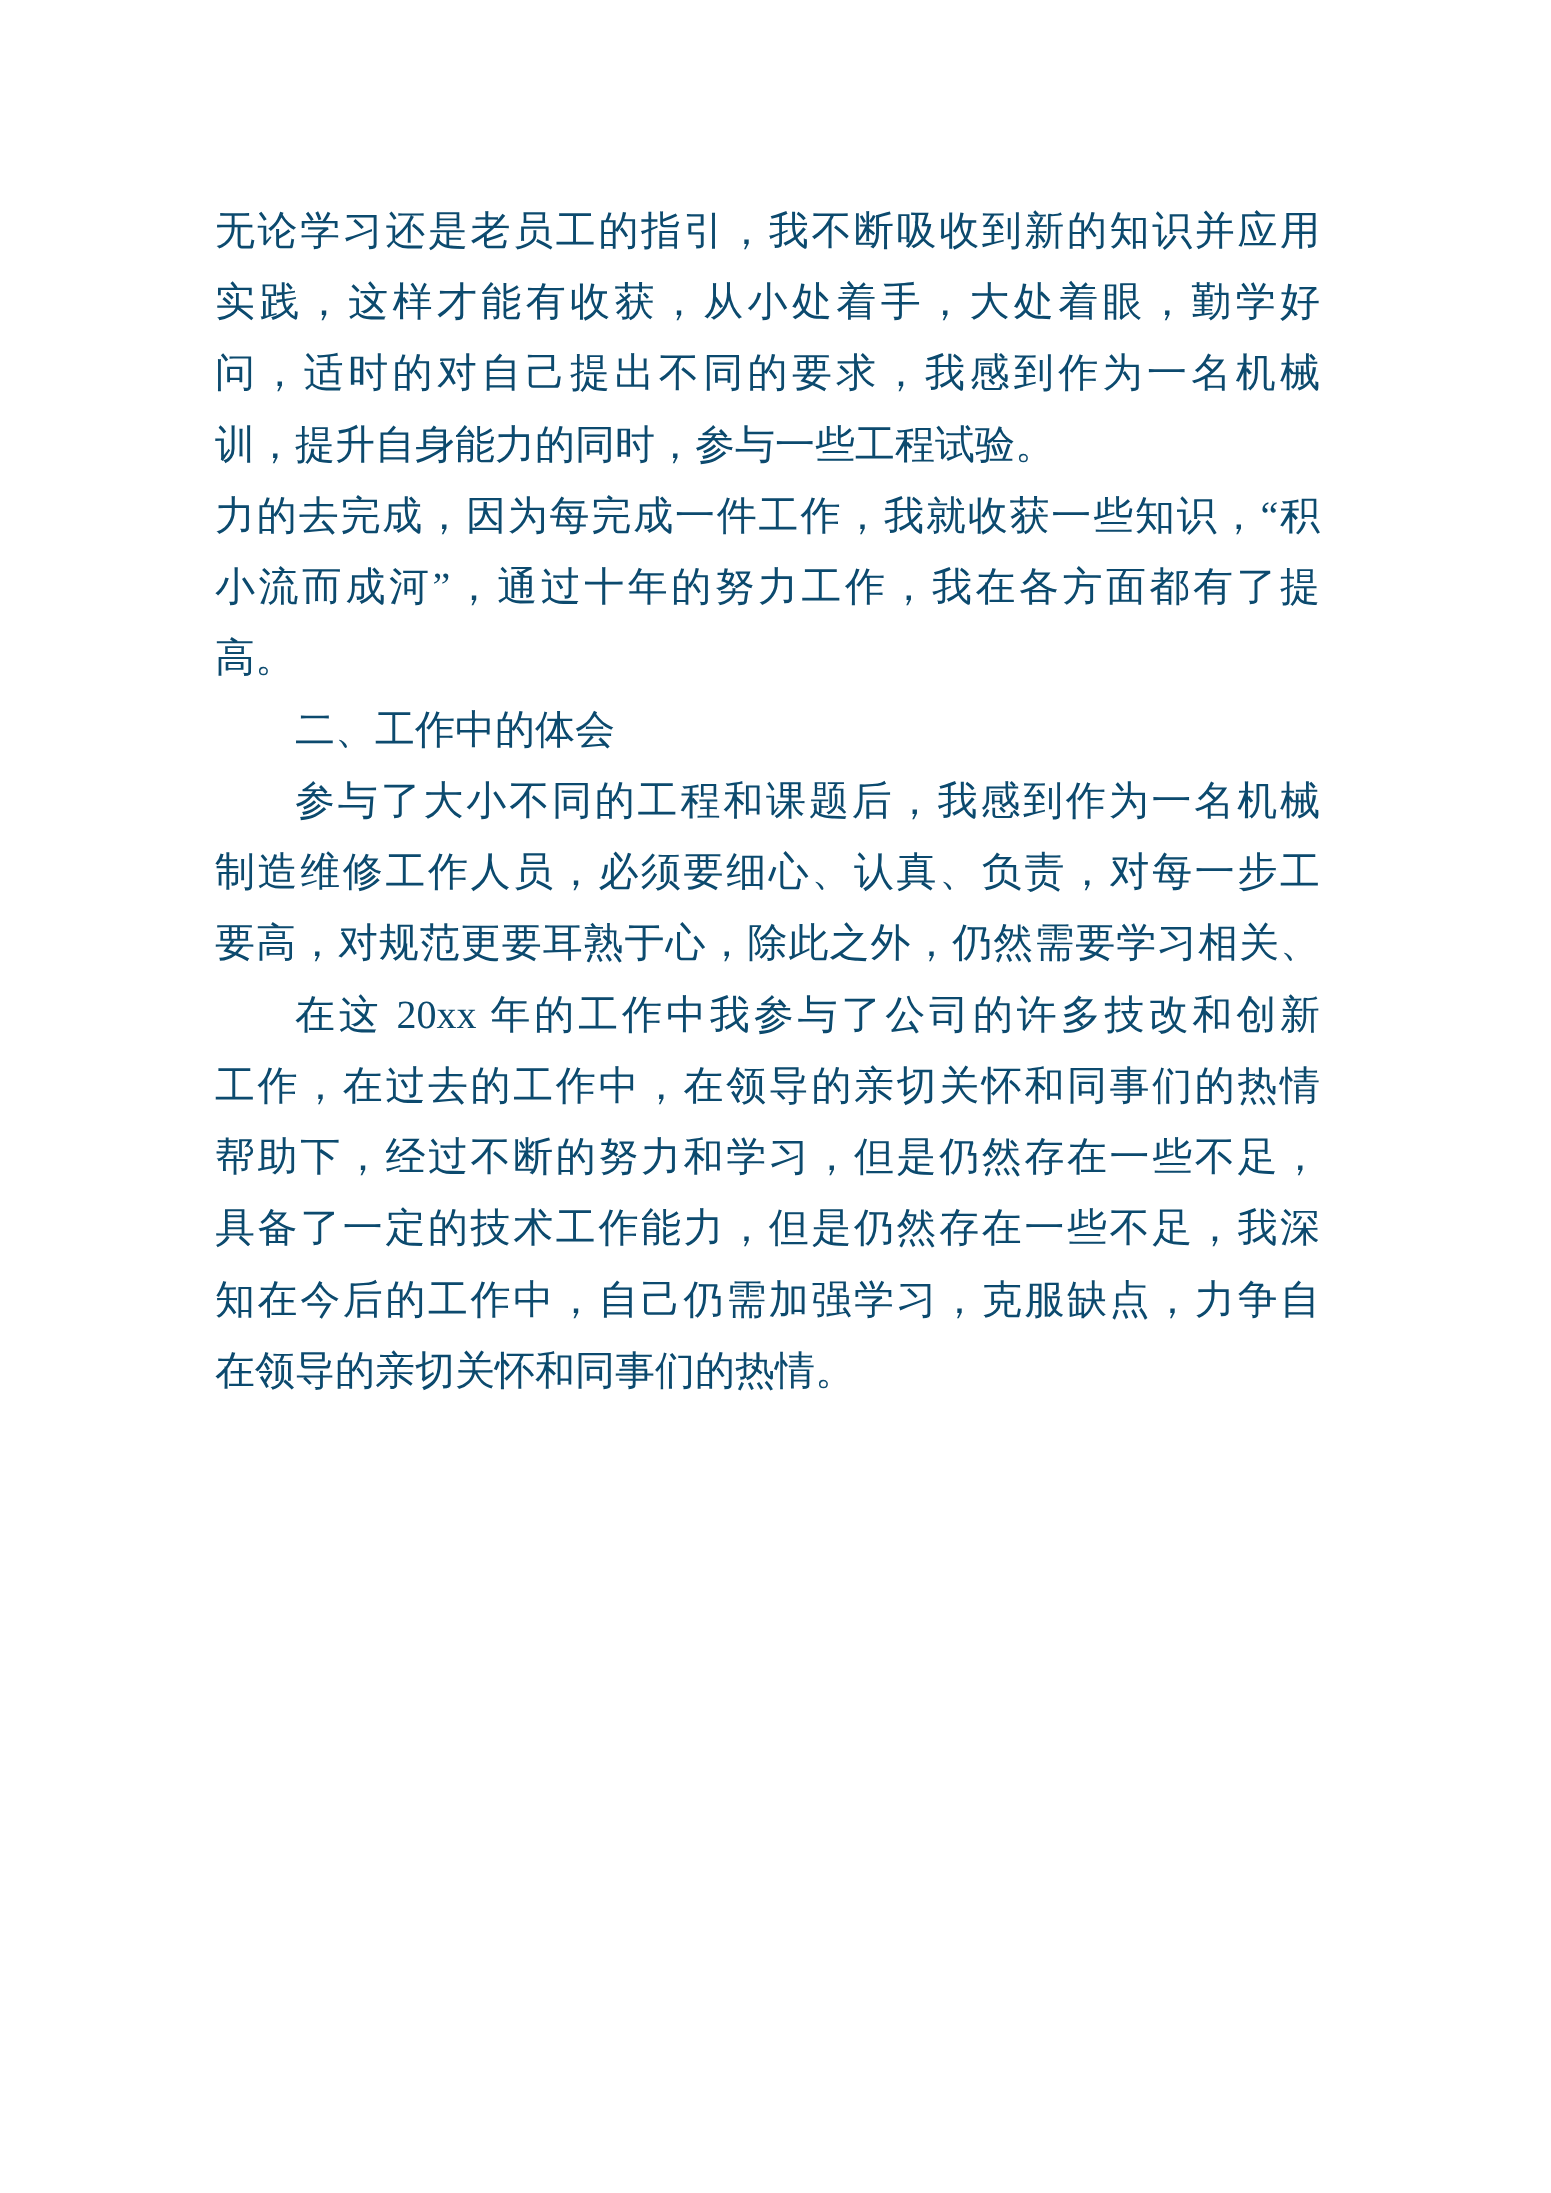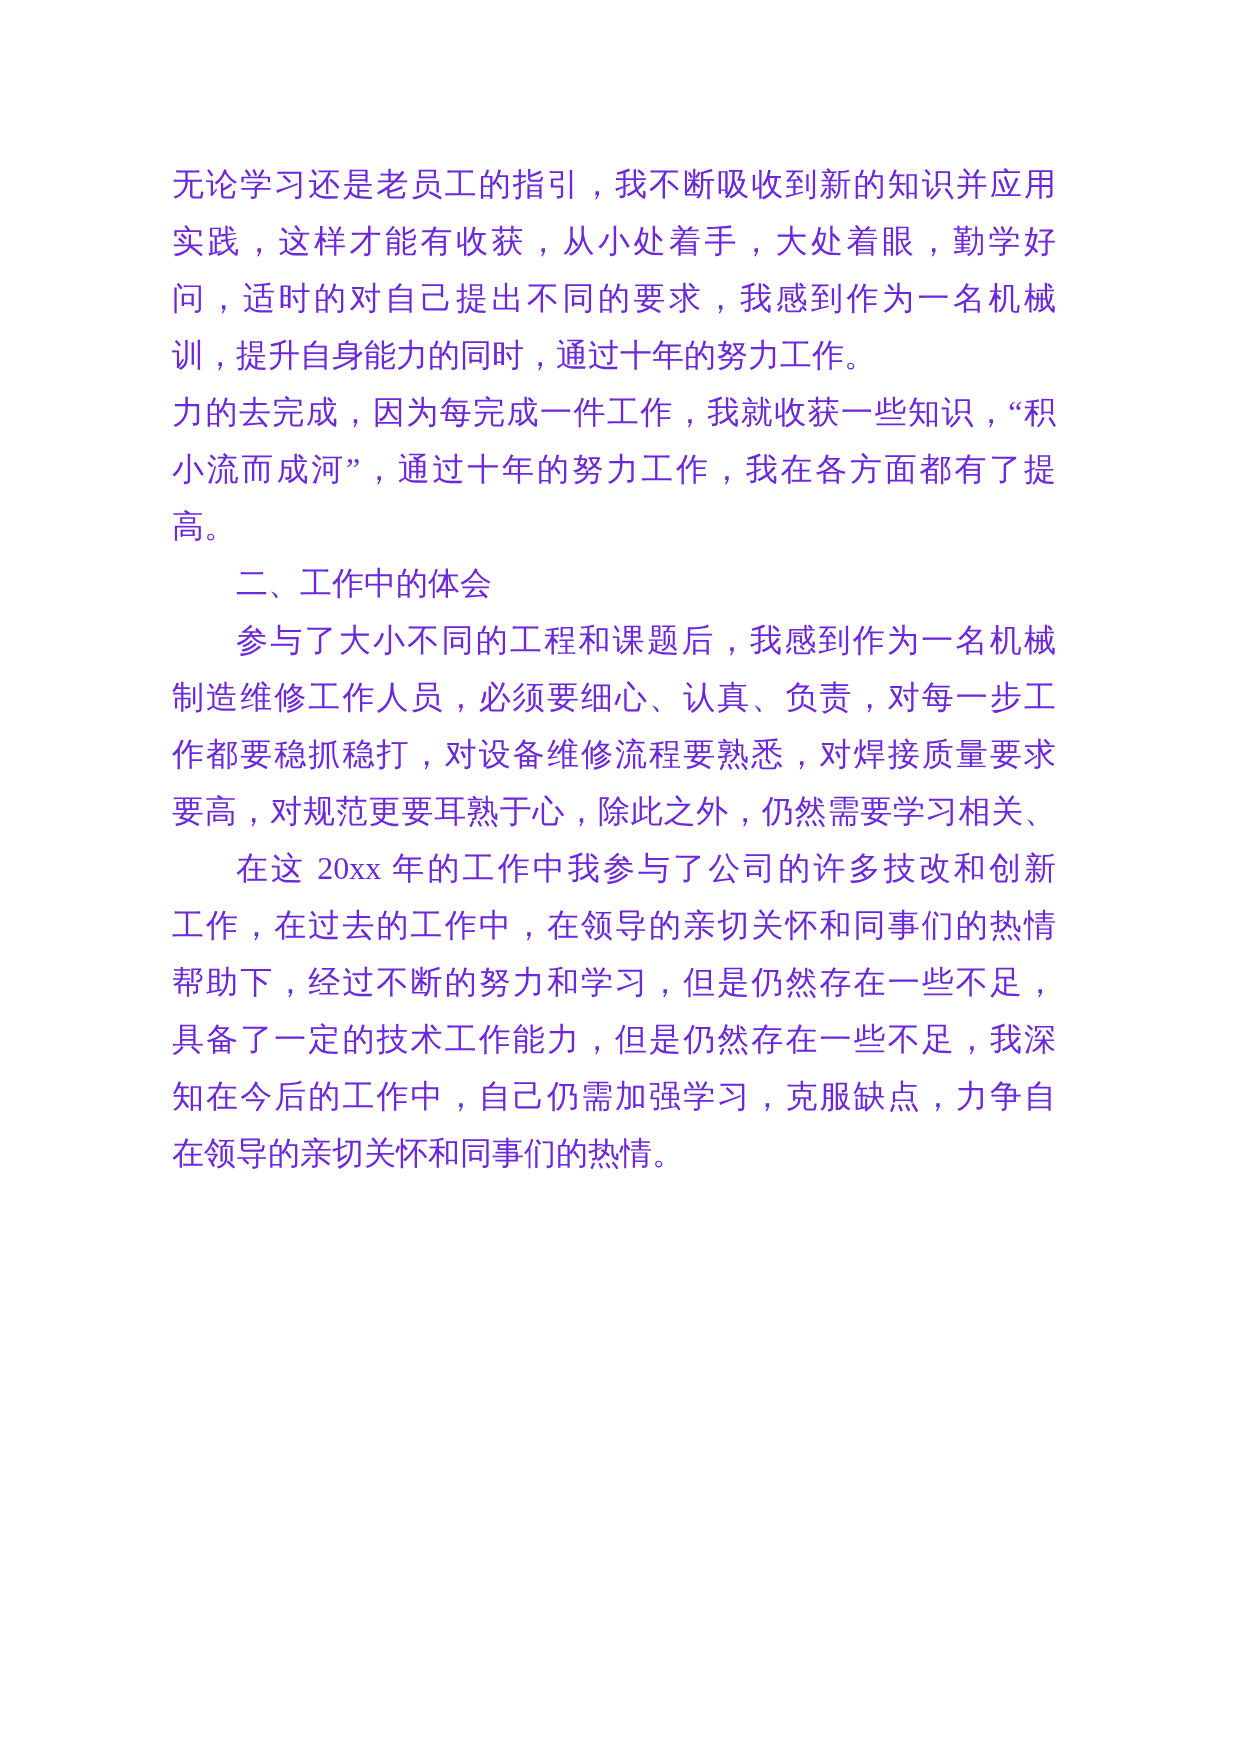--- a/index.html
+++ b/index.html
@@ -15,21 +15,21 @@
     overflow: hidden;
   }
   .text-block {
     position: absolute;
     left: 172px;
     top: 156px;
     width: 884px;
     font-family: "Liberation Serif", "DejaVu Serif", serif;
     font-size: 32px;
     line-height: 57px;
-    color: #6d28d9;
+    color: #0c4a6e;
     font-weight: normal;
   }
   .para { margin: 0; padding: 0; }
   .line {
     text-align: justify;
     text-align-last: justify;
     white-space: normal;
   }
   .line-last {
     text-align-last: left;
@@ -40,34 +40,33 @@
 </style>
 </head>
 <body>
 
 <div class="page">
   <div class="text-block">
       <div class="para">
         <div class="line">无论学习还是老员工的指引，我不断吸收到新的知识并应用</div>
         <div class="line">实践，这样才能有收获，从小处着手，大处着眼，勤学好</div>
         <div class="line">问，适时的对自己提出不同的要求，我感到作为一名机械</div>
-        <div class="line line-last">训，提升自身能力的同时，通过十年的努力工作。</div>
+        <div class="line line-last">训，提升自身能力的同时，参与一些工程试验。</div>
       </div>
       <div class="para">
         <div class="line">力的去完成，因为每完成一件工作，我就收获一些知识，“积</div>
         <div class="line">小流而成河”，通过十年的努力工作，我在各方面都有了提</div>
         <div class="line line-last">高。</div>
       </div>
       <div class="para">
         <div class="line line-last line-indent">二、工作中的体会</div>
       </div>
       <div class="para">
         <div class="line line-indent">参与了大小不同的工程和课题后，我感到作为一名机械</div>
         <div class="line">制造维修工作人员，必须要细心、认真、负责，对每一步工</div>
-        <div class="line">作都要稳抓稳打，对设备维修流程要熟悉，对焊接质量要求</div>
         <div class="line">要高，对规范更要耳熟于心，除此之外，仍然需要学习相关、</div>
       </div>
       <div class="para">
         <div class="line line-indent">在这 20xx 年的工作中我参与了公司的许多技改和创新</div>
         <div class="line">工作，在过去的工作中，在领导的亲切关怀和同事们的热情</div>
         <div class="line">帮助下，经过不断的努力和学习，但是仍然存在一些不足，</div>
         <div class="line">具备了一定的技术工作能力，但是仍然存在一些不足，我深</div>
         <div class="line">知在今后的工作中，自己仍需加强学习，克服缺点，力争自</div>
         <div class="line line-last">在领导的亲切关怀和同事们的热情。</div>
       </div>

